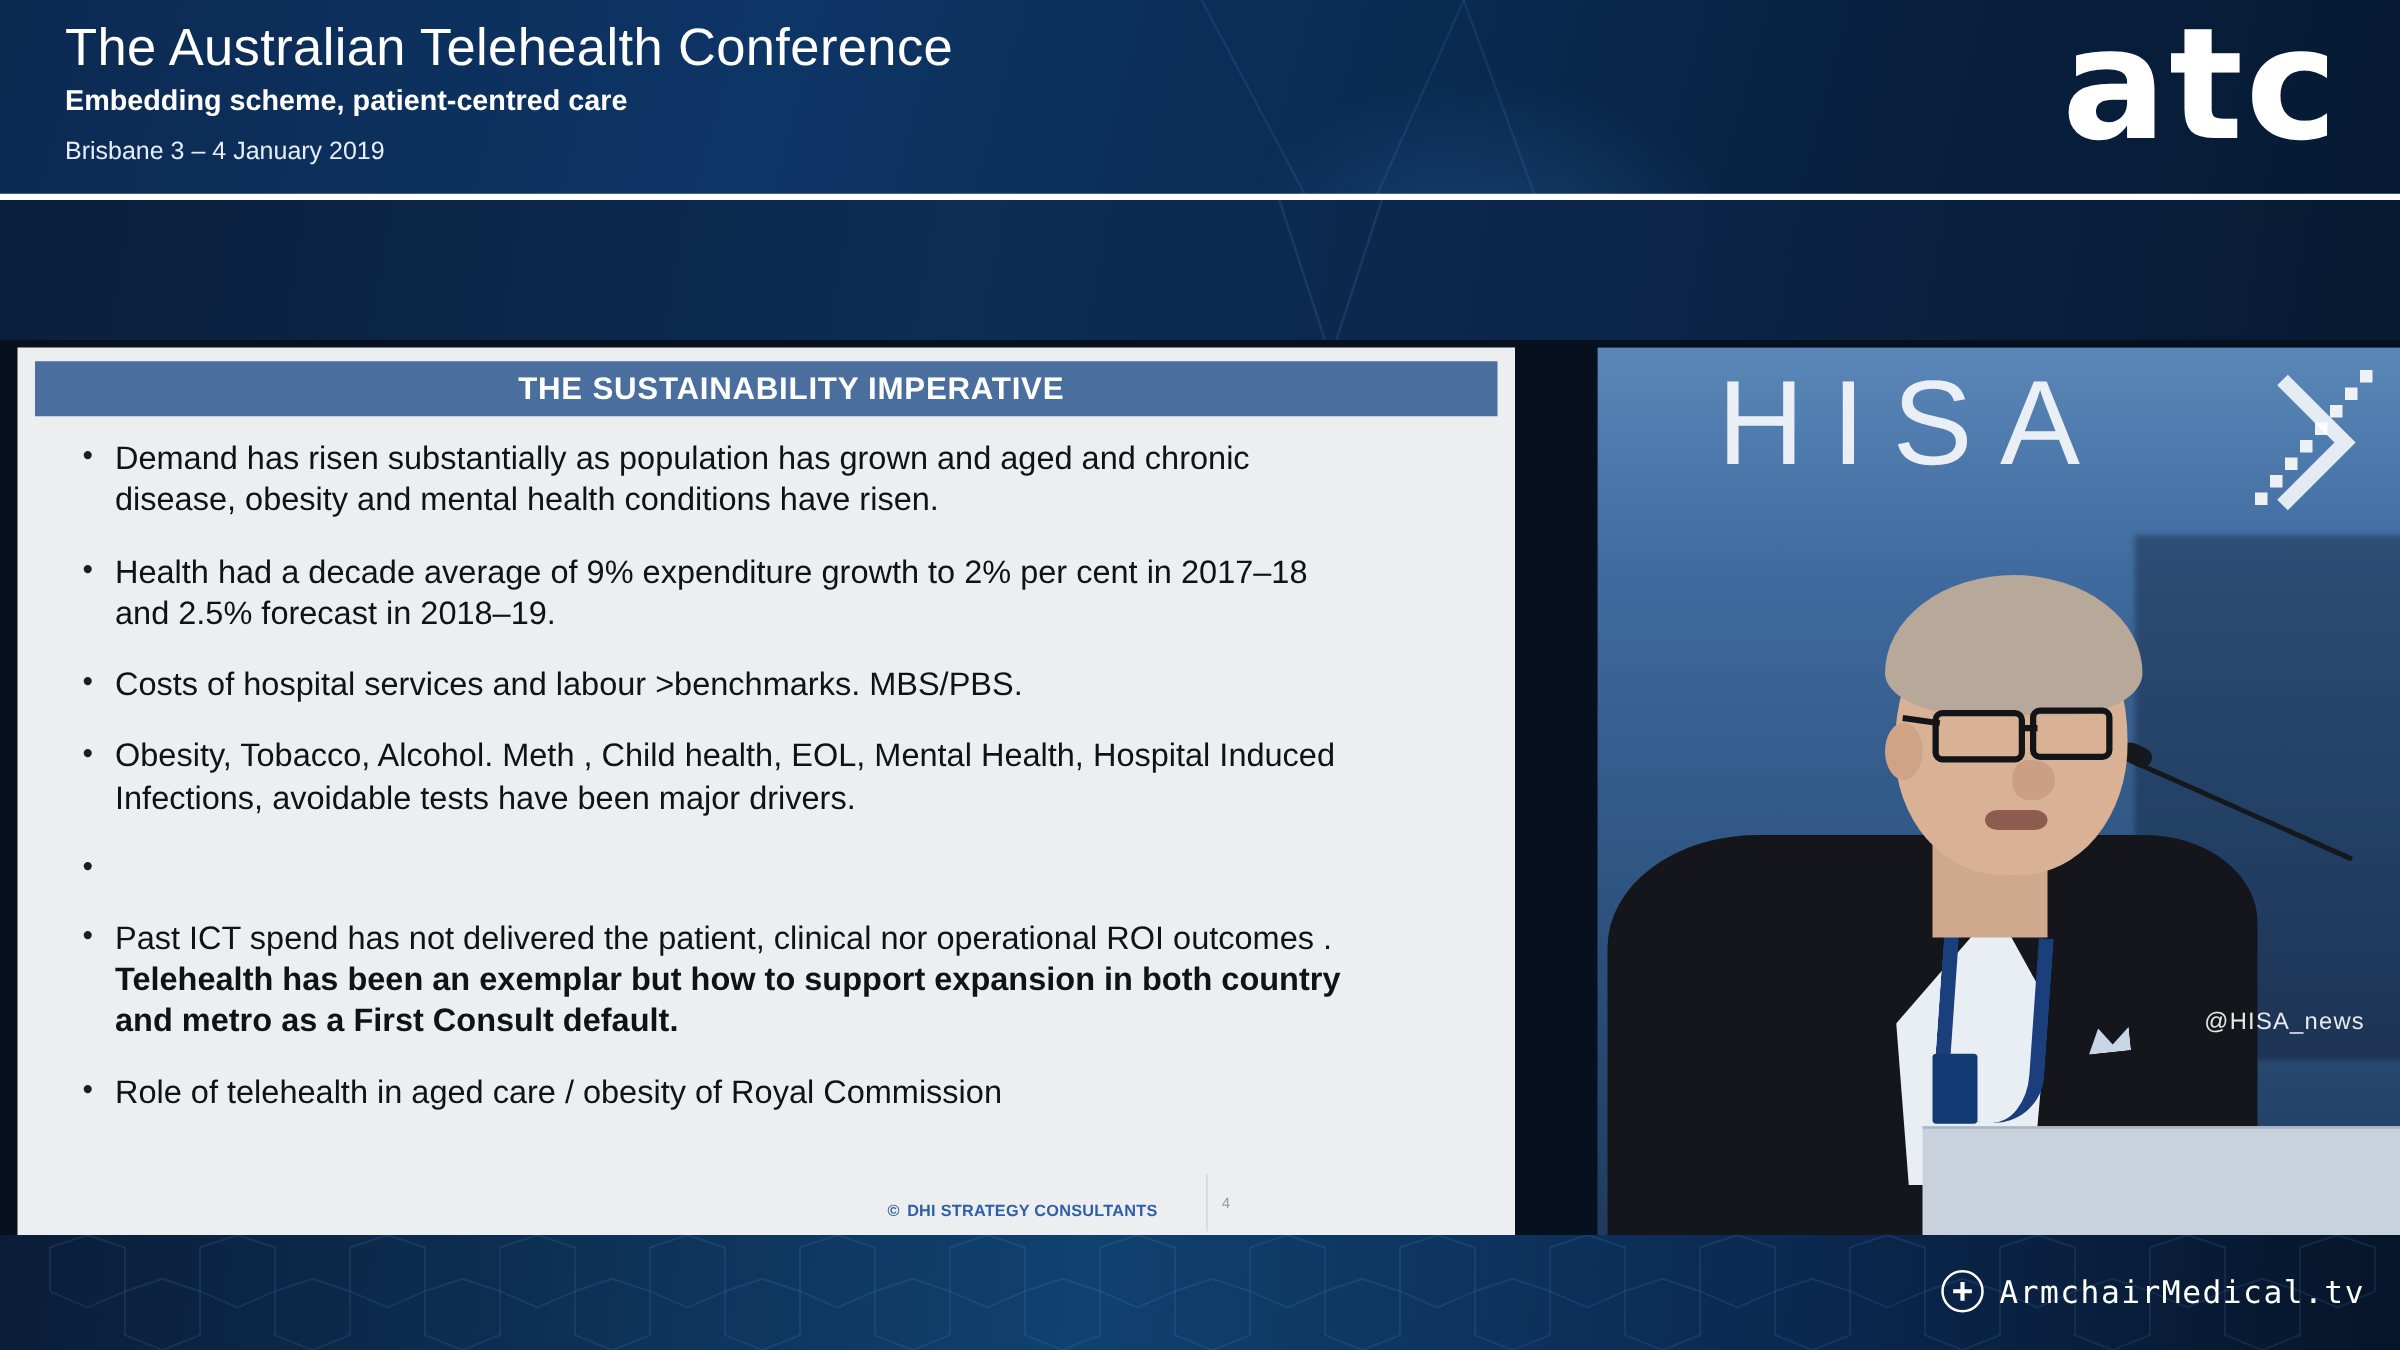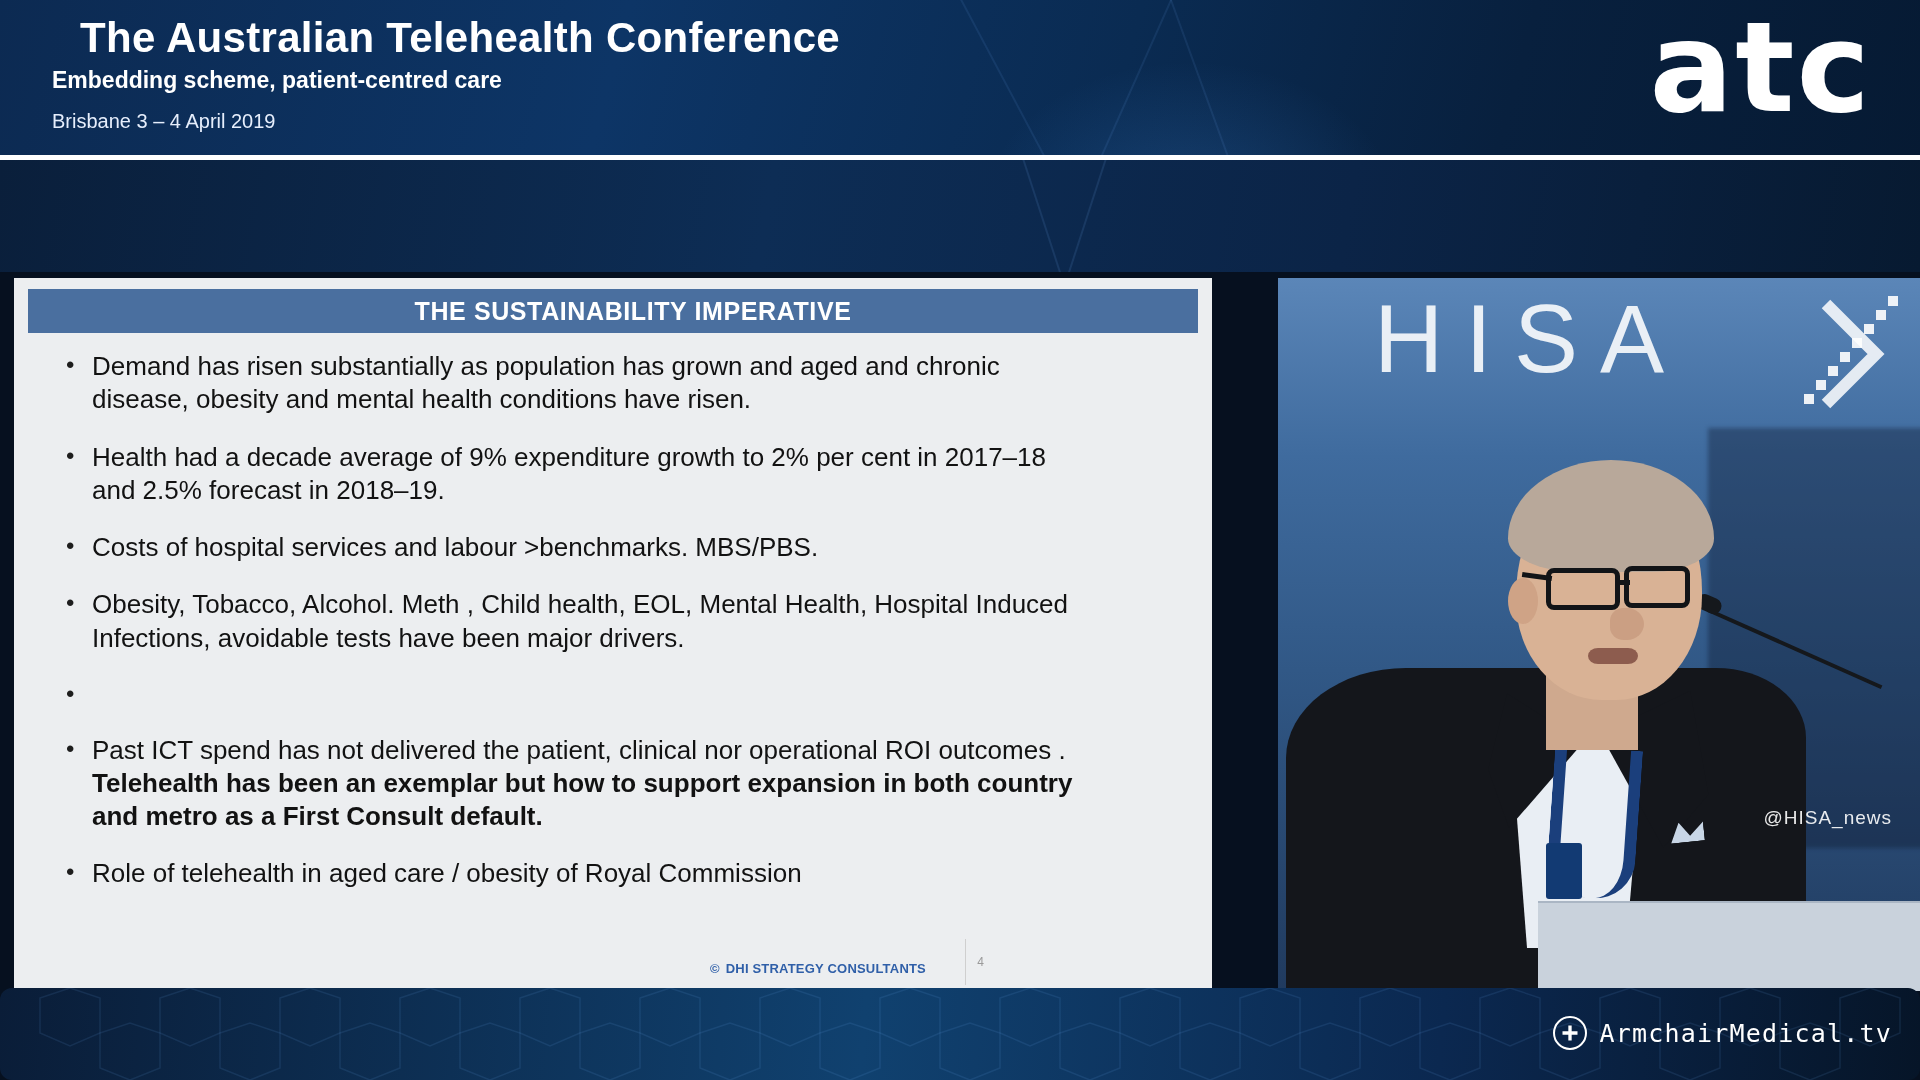--- a/index.html
+++ b/index.html
@@ -27,22 +27,22 @@
   }
   #header .d1 { width: 2px; height: 420px; left: 1130px; top: -120px; transform: rotate(24deg); }
   #header .d2 { width: 2px; height: 420px; left: 1040px; top: -60px; transform: rotate(-28deg); }
   #header .d3 { width: 2px; height: 300px; left: 1210px; top: -40px; transform: rotate(-20deg); }
   #header .glow {
     position: absolute; left: 980px; top: 60px; width: 420px; height: 300px;
     background: radial-gradient(ellipse at center, rgba(70,150,240,0.22), rgba(0,0,0,0) 70%);
   }
   #titleblock { position: absolute; left: 52px; top: 14px; }
   #conf-title {
-    color: #ffffff; font-size: 42px; font-weight: bold; letter-spacing: 0.3px;
-    line-height: 1.12; white-space: nowrap; margin-left: 28px;
+    color: #ffffff; font-size: 42px; font-weight: normal; letter-spacing: 0.3px;
+    line-height: 1.12; white-space: nowrap;
   }
   #conf-sub {
     color: #ffffff; font-size: 23px; font-weight: bold; margin-top: 6px;
     white-space: nowrap;
   }
   #conf-place {
     color: #e6eefc; font-size: 20px; font-weight: normal; margin-top: 16px;
     white-space: nowrap;
   }
   #atc-logo {
@@ -237,21 +237,20 @@
   }
   #dots-deco {
     position: absolute; right: 8px; top: 16px; width: 120px; height: 130px;
   }
 
   
   #footer {
     position: absolute; left: 0; bottom: 0; width: 1920px; height: 92px;
     background: linear-gradient(95deg, #0a1d38 0%, #10416f 45%, #0b2850 75%, #061528 100%);
     overflow: hidden;
-    border-radius: 12px;
   }
   #hex-pattern {
     position: absolute; inset: 0; opacity: 0.5;
   }
   #brand {
     position: absolute; right: 28px; top: 28px;
     display: flex; align-items: center; gap: 12px;
   }
   #brand-text {
     color: #ffffff; font-size: 25px; letter-spacing: 1.2px;
@@ -269,21 +268,21 @@
 
   <div id="header">
     <div class="glow"></div>
     <div class="diag d1"></div>
     <div class="diag d2"></div>
     <div class="diag d3"></div>
 
     <div id="titleblock">
       <div id="conf-title">The Australian Telehealth Conference</div>
       <div id="conf-sub">Embedding scheme, patient-centred care</div>
-      <div id="conf-place">Brisbane 3 – 4 April 2019</div>
+      <div id="conf-place">Brisbane 3 – 4 January 2019</div>
     </div>
 
     <div id="atc-logo">atc</div>
   </div>
   <div id="header-rule"></div>
   <div id="header-lower">
     <div class="dl dl1"></div>
     <div class="dl dl2"></div>
   </div>
 

